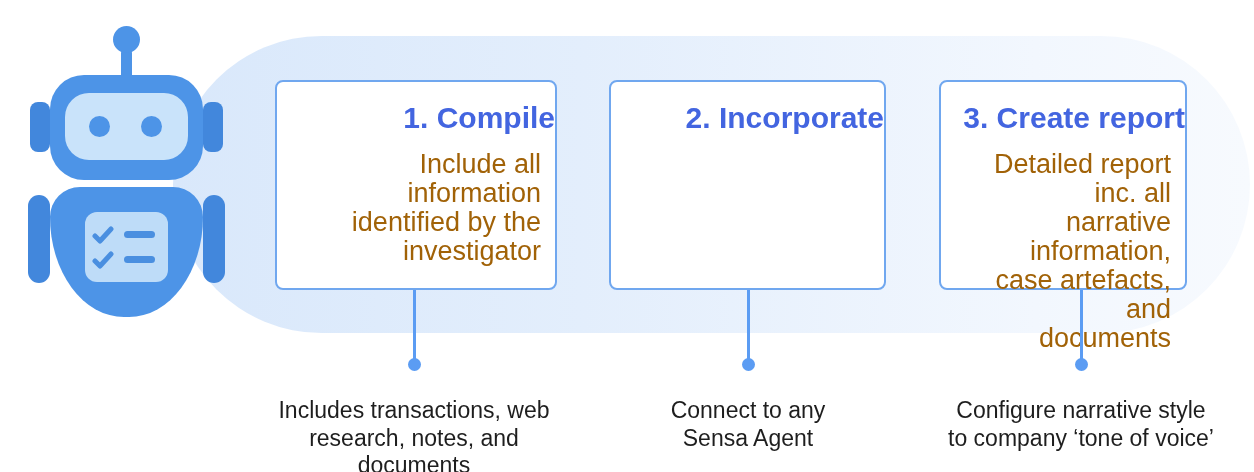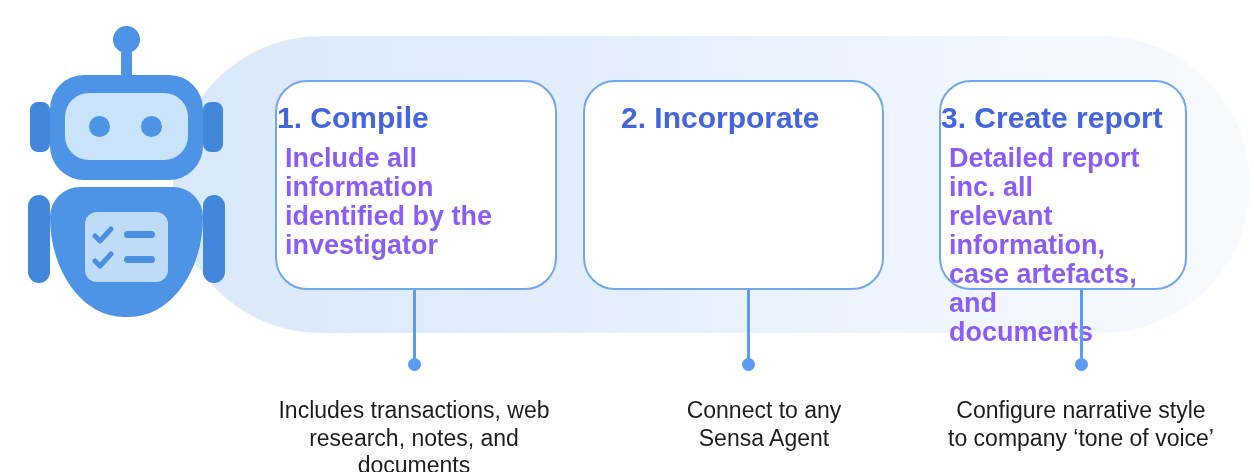--- a/index.html
+++ b/index.html
@@ -30,41 +30,41 @@
            border-radius:30px 30px 74px 74px / 30px 30px 100px 100px; }
   .belly { left:57px; top:188px; width:83px; height:70px; border-radius:12px; background:#BEDCF8; }
   .check { width:22px; height:22px; }
   .check-1 { left:64px; top:200px; } .check-2 { left:64px; top:225px; }
   .bar { left:96px; width:31px; height:7px; border-radius:3.5px; background:#4A8FE0; }
   .bar-1 { top:207px; } .bar-2 { top:232px; }
 
   
   .card {
     position:absolute; top:80px; height:210px; box-sizing:border-box;
-    background:#FFFFFF; border:2.5px solid #70A7EF; border-radius:32px;
-    text-align:left; padding-top:18px;
+    background:#FFFFFF; border:2.5px solid #70A7EF; border-radius:8px;
+    text-align:right; padding-top:18px;
   }
   .card-1 { left:275px; width:282px; }
-  .card-2 { left:583px; width:301px;padding-left:36px; }
+  .card-2 { left:609px; width:277px;padding-left:36px; }
   .card-3 { left:939px; width:248px; }
   .card h2 { margin:0 0 8px 0; font-size:30px; line-height:36px; font-weight:bold; color:#4365E0; }
-  .card p  { margin:8px; font-size:27px; line-height:29px; color:#8b5cf6; white-space:pre-line;font-weight:bold; }
+  .card p  { margin:14px; font-size:27px; line-height:29px; color:#a16207; white-space:pre-line; }
 
   
   .connector { position:absolute; top:290px; width:14px; height:84px; }
   .connector .line { position:absolute; left:5.5px; top:0; width:3px; height:70px; background:#5B9CF3; }
   .connector .dot  { position:absolute; left:0.5px; top:68px; width:13px; height:13px; border-radius:50%; background:#5B9CF3; }
   .conn-1 { left:407px; } .conn-2 { left:741px; } .conn-3 { left:1074px; }
 
   
   .note {
     position:absolute; top:374px; width:360px; text-align:center;
     font-size:23px; line-height:27.5px; color:#1E1E1E; white-space:pre-line;
   }
-  .note-1 { left:234px; } .note-2 { left:584px; } .note-3 { left:901px; }
+  .note-1 { left:234px; } .note-2 { left:568px; } .note-3 { left:901px; }
 </style>
 </head>
 <body>
 
 <div class="stage">
 
   <div class="capsule"></div>
 
   <div class="robot">
     <div class="antenna-stem"></div>
@@ -101,21 +101,21 @@
 investigator</p>
   </section>
 
   <section class="card card-2">
     <h2>2. Incorporate</h2>
   </section>
 
   <section class="card card-3">
     <h2>3. Create report</h2>
     <p>Detailed report inc. all
-relevant information,
+narrative information,
 case artefacts, and
 documents</p>
   </section>
 
   <div class="connector conn-1">
     <div class="line"></div>
     <div class="dot"></div>
   </div>
   <div class="connector conn-2">
     <div class="line"></div>

